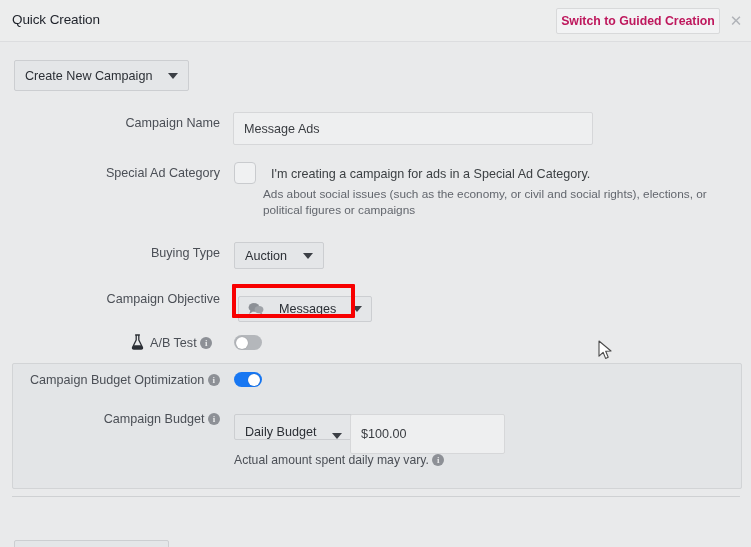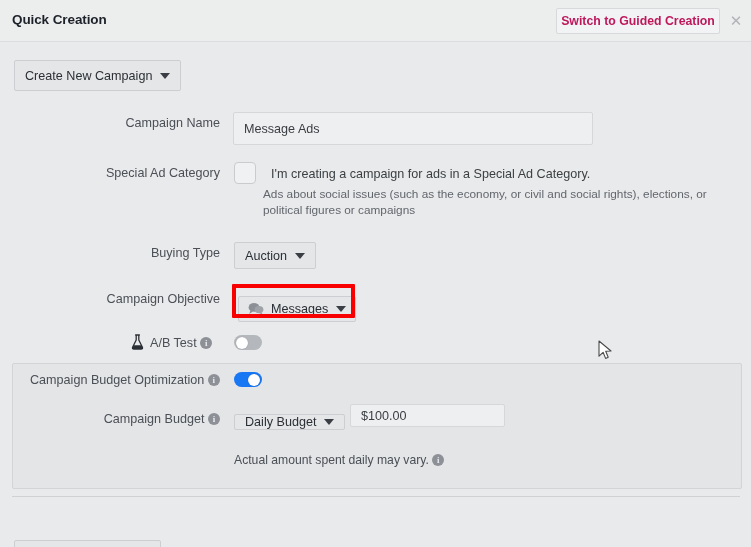--- a/index.html
+++ b/index.html
@@ -17,21 +17,21 @@
 
   
   .header {
     position: absolute; left: 0; top: 0;
     width: 751px; height: 42px;
     background: #eceded;
     border-bottom: 1px solid #dcdddf;
   }
   .header-title {
     position: absolute; left: 12px; top: 12px;
-    font-size: 13.5px; font-weight: bold; color: #1d2129;
+    font-size: 13.5px; font-weight: normal; color: #1d2129;
     letter-spacing: -0.1px;
   }
   .switch-btn {
     position: absolute; left: 556px; top: 8px;
     width: 164px; height: 26px;
     background: #f2f3f4;
     border: 1px solid #d8d9da;
     border-radius: 2px;
     font-family: "Liberation Sans", sans-serif;
     font-size: 12.3px; font-weight: bold; color: #be185d;
@@ -50,20 +50,21 @@
   .dd-btn {
     position: absolute;
     background: #e4e6e8;
     border: 1px solid #ccced1;
     border-radius: 2px;
     font-size: 12.6px; color: #2b2f35; font-weight: normal;
     display: flex; align-items: center;
     padding: 0 10px;
     cursor: pointer;
     white-space: nowrap;
+    gap: 8px;
   }
   .dd-btn .caret {
     margin-left: 8px;
     width: 0; height: 0;
     border-left: 5px solid transparent;
     border-right: 5px solid transparent;
     border-top: 6px solid #3b3f45;
   }
 
   
@@ -243,25 +244,25 @@
     <span class="info-icon">i</span>
   </div>
   <div class="toggle on" style="left:234px; top:372px;">
     <div class="knob"></div>
   </div>
 
   <div class="flabel" style="left:30px; top:412px; width:190px;">
     <span>Campaign Budget</span>
     <span class="info-icon">i</span>
   </div>
-  <div class="dd-btn" style="left:234px; top:414px; height:16px;">
+  <div class="dd-btn" style="left:234px; top:414px; height:26px;align-items:flex-end;">
     <span>Daily Budget</span>
     <span class="caret"></span>
   </div>
-  <div class="text-input" style="left:350px; top:404px; width:155px; height:23px;">$100.00</div>
+  <div class="text-input" style="left:350px; top:414px; width:155px; height:40px;">$100.00</div>
 
   <div class="helper-text" style="left:234px; top:453px;">
     <span>Actual amount spent daily may vary.</span>
     <span class="info-icon">i</span>
   </div>
 
   <div class="divider"></div>
 
   <div class="dd-btn" style="left:14px; top:540px; height:31px;justify-content:flex-end;">
     <span>Create New Ad Set</span>

